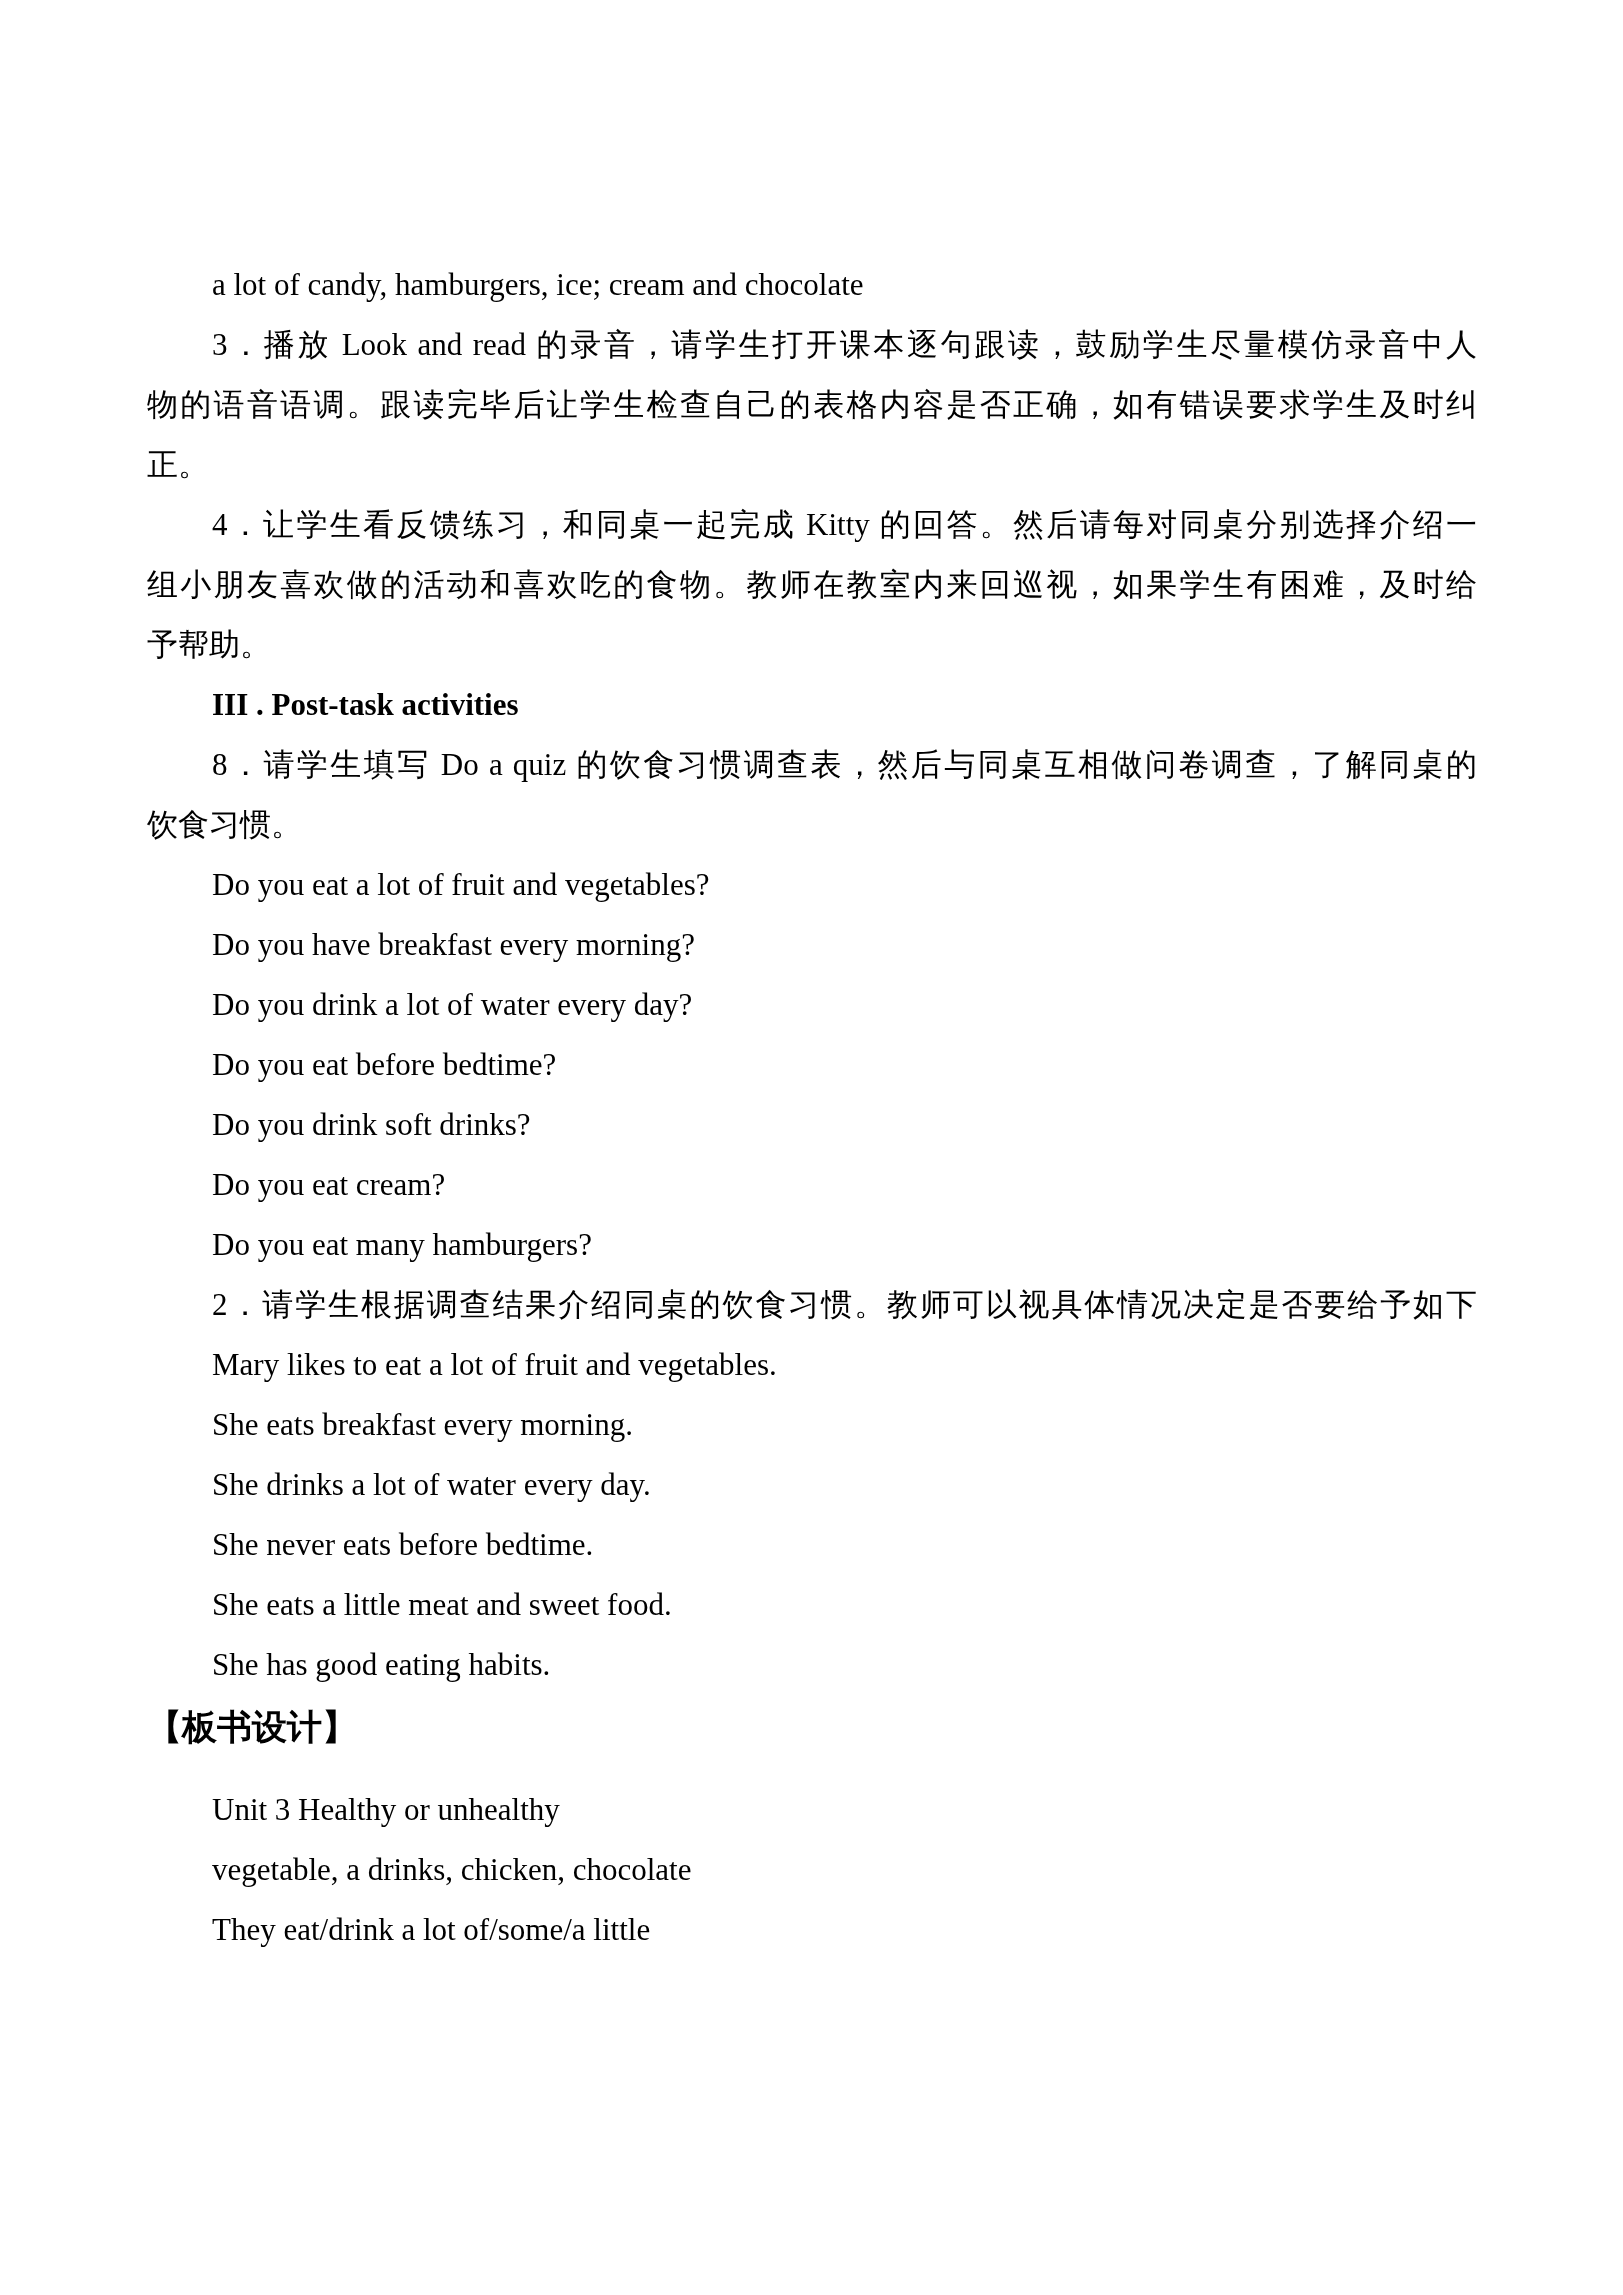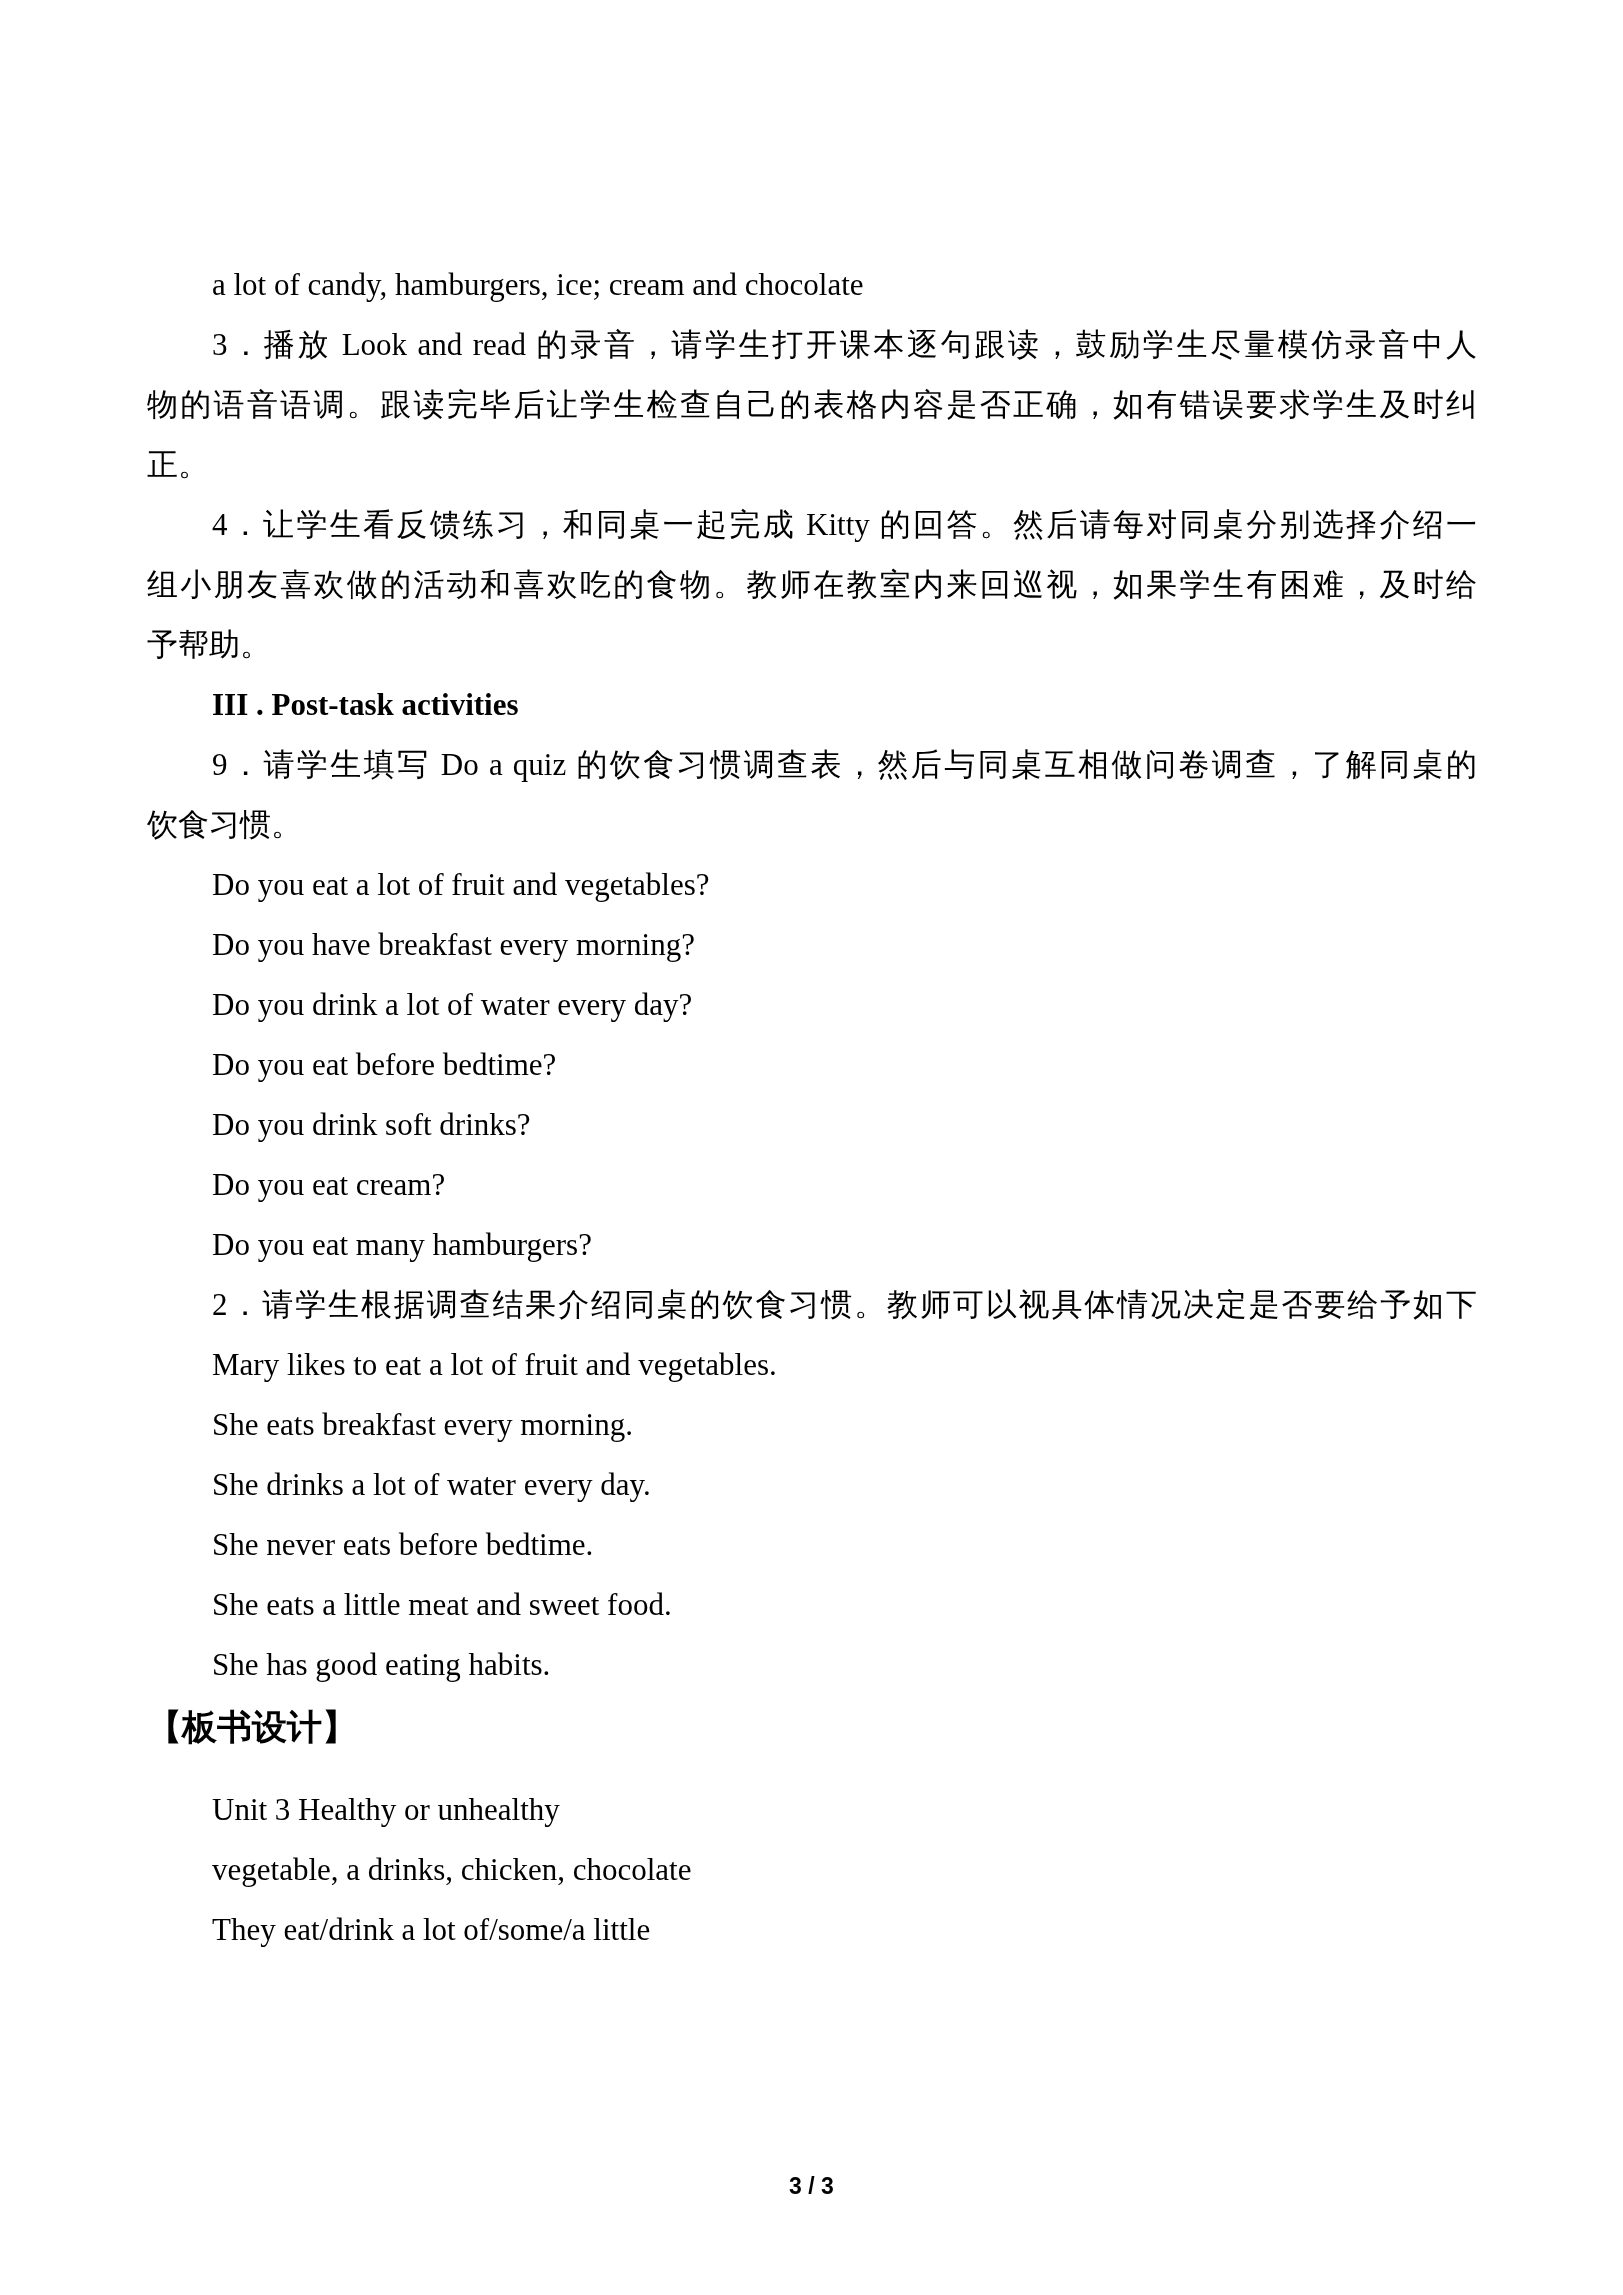--- a/index.html
+++ b/index.html
@@ -54,36 +54,35 @@
 <div class="page">
   <div class="content">
     <div class="line indent">a lot of candy, hamburgers, ice; cream and chocolate</div>
     <div class="line jfirst">3．播放 Look  and  read 的录音，请学生打开课本逐句跟读，鼓励学生尽量模仿录音中人</div>
     <div class="line jfull">物的语音语调。跟读完毕后让学生检查自己的表格内容是否正确，如有错误要求学生及时纠</div>
     <div class="line">正。</div>
     <div class="line jfirst">4．让学生看反馈练习，和同桌一起完成 Kitty  的回答。然后请每对同桌分别选择介绍一</div>
     <div class="line jfull">组小朋友喜欢做的活动和喜欢吃的食物。教师在教室内来回巡视，如果学生有困难，及时给</div>
     <div class="line">予帮助。</div>
     <div class="line heading">III . Post-task activities</div>
-    <div class="line jfirst">9．请学生填写 Do  a  quiz 的饮食习惯调查表，然后与同桌互相做问卷调查，了解同桌的</div>
+    <div class="line jfirst">8．请学生填写 Do  a  quiz 的饮食习惯调查表，然后与同桌互相做问卷调查，了解同桌的</div>
     <div class="line">饮食习惯。</div>
     <div class="line indent">Do you eat a lot of fruit and vegetables?</div>
     <div class="line indent">Do you have breakfast every morning?</div>
     <div class="line indent">Do you drink a lot of water every day?</div>
     <div class="line indent">Do you eat before bedtime?</div>
     <div class="line indent">Do you drink soft drinks?</div>
     <div class="line indent">Do you eat cream?</div>
     <div class="line indent">Do you eat many hamburgers?</div>
     <div class="line jfirst">2．请学生根据调查结果介绍同桌的饮食习惯。教师可以视具体情况决定是否要给予如下</div>
     <div class="line indent">Mary likes to eat a lot of fruit and vegetables.</div>
     <div class="line indent">She eats breakfast every morning.</div>
     <div class="line indent">She drinks a lot of water every day.</div>
     <div class="line indent">She never eats before bedtime.</div>
     <div class="line indent">She eats a little meat and sweet food.</div>
     <div class="line indent">She has good eating habits.</div>
     <div class="line title">【板书设计】</div>
     <div class="line indent">Unit 3 Healthy or unhealthy</div>
     <div class="line indent">vegetable, a drinks, chicken, chocolate</div>
     <div class="line indent">They eat/drink a lot of/some/a little</div>
   </div>
-  <div class="footer">3 / 3</div>
 </div>
 
 
 </body></html>

